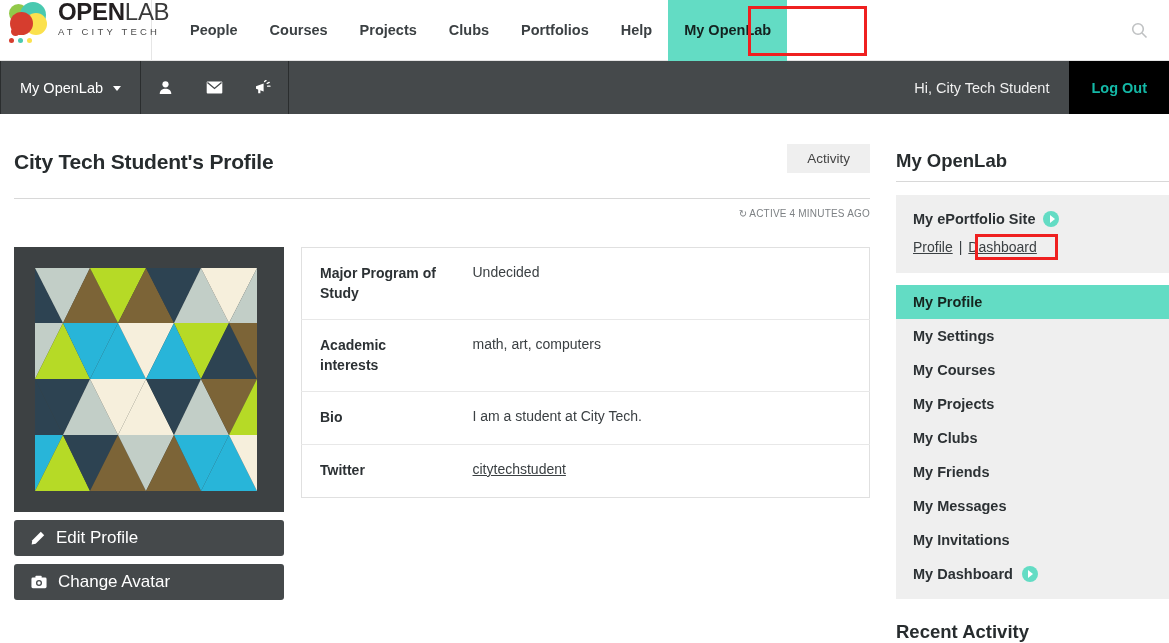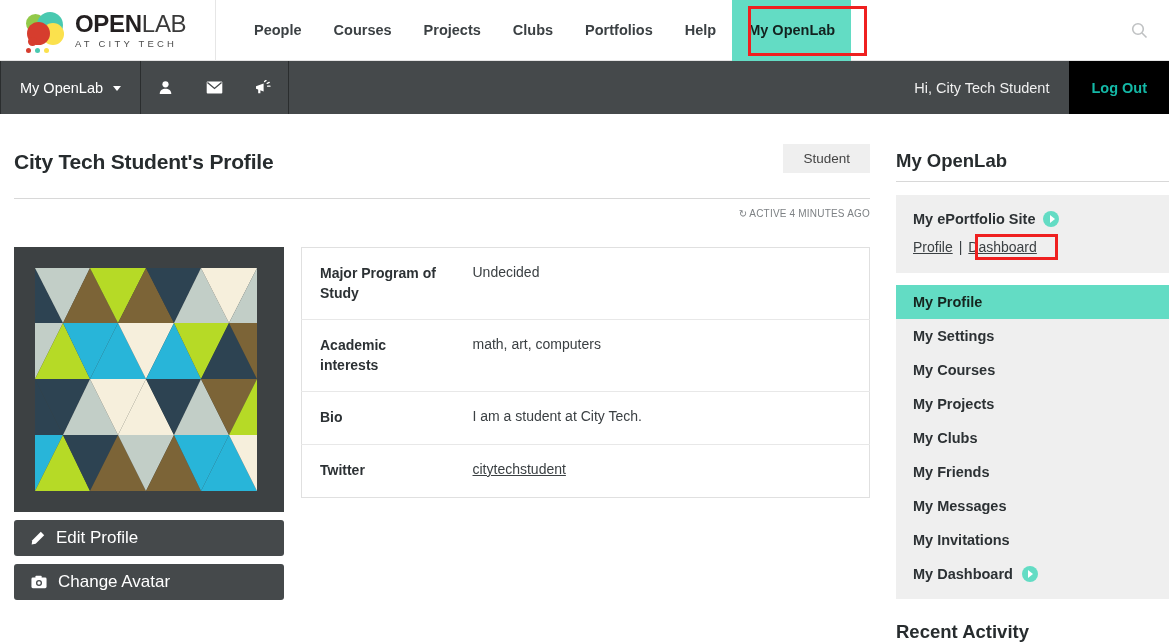--- a/index.html
+++ b/index.html
@@ -14,24 +14,24 @@
   
   .topbar {
     height: 61px;
     background: #ffffff;
     display: flex;
     align-items: stretch;
     border-bottom: 1px solid #e4e4e4;
     position: relative;
   }
   .logo-wrap {
-    width: 216px;
+    width: 152px;
     display: flex;
-    align-items: center;
-    padding-left: 23px;
+    align-items: flex-start;
+    padding-left: 6px;
     border-right: 1px solid #e6e6e6;
     height: 61px;
   }
   .logo-mark {
     position: relative;
     width: 44px; height: 42px;
     flex: 0 0 44px;
   }
   .logo-mark i { position: absolute; display: block; border-radius: 50%; }
   .b-teal   { width: 26px; height: 26px; background: #49c9b0; left: 14px; top: 2px; }
@@ -279,21 +279,21 @@
     <div class="ab-logout">Log Out</div>
   </div>
 </div>
 
 <div class="page">
 
   <div class="content">
 
     <div class="title-row">
       <h1 class="page-title">City Tech Student's Profile</h1>
-      <div class="member-type">Student</div>
+      <div class="member-type">Activity</div>
     </div>
 
     <div class="lastactive">
       <span class="rot">↻</span><span>ACTIVE 4 MINUTES AGO</span>
     </div>
 
     <div class="profile-grid">
 
       <div class="avatar-col">
         <div class="avatar-box">

